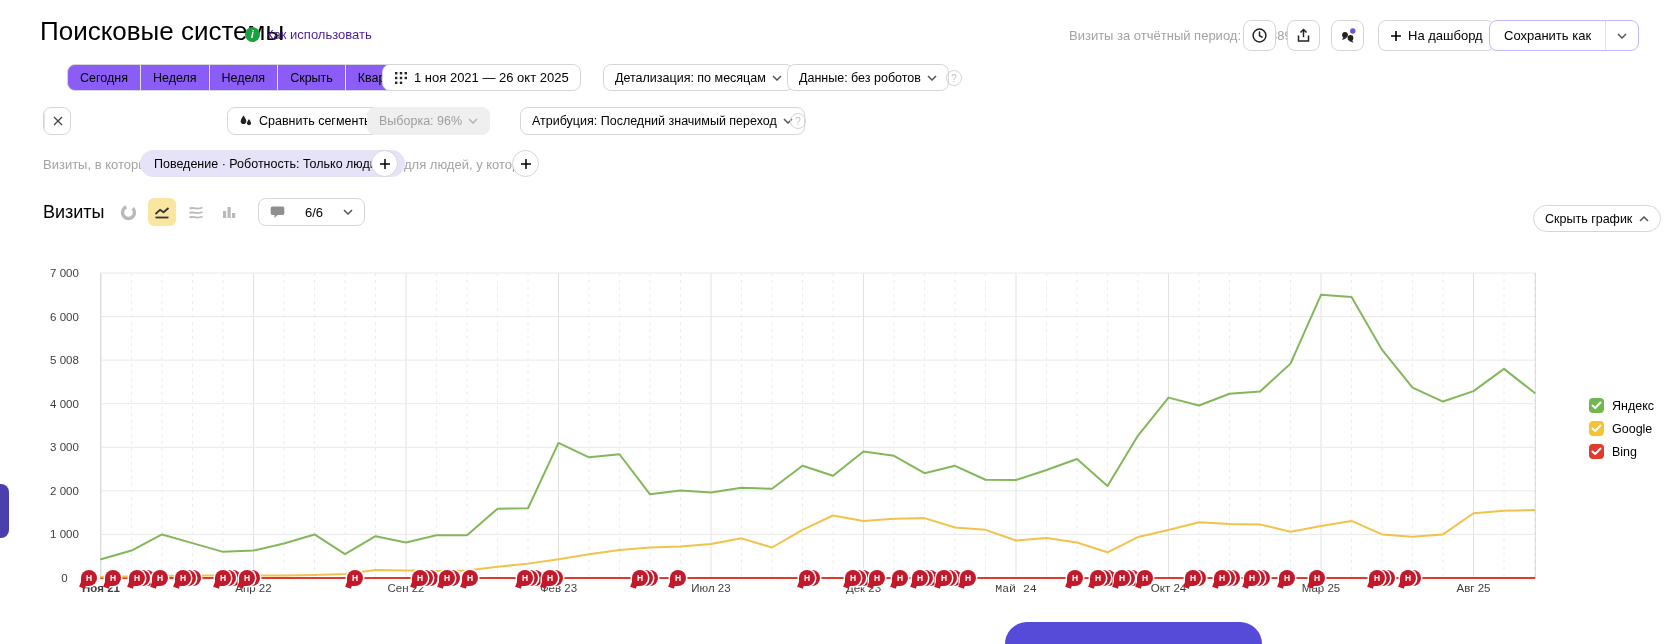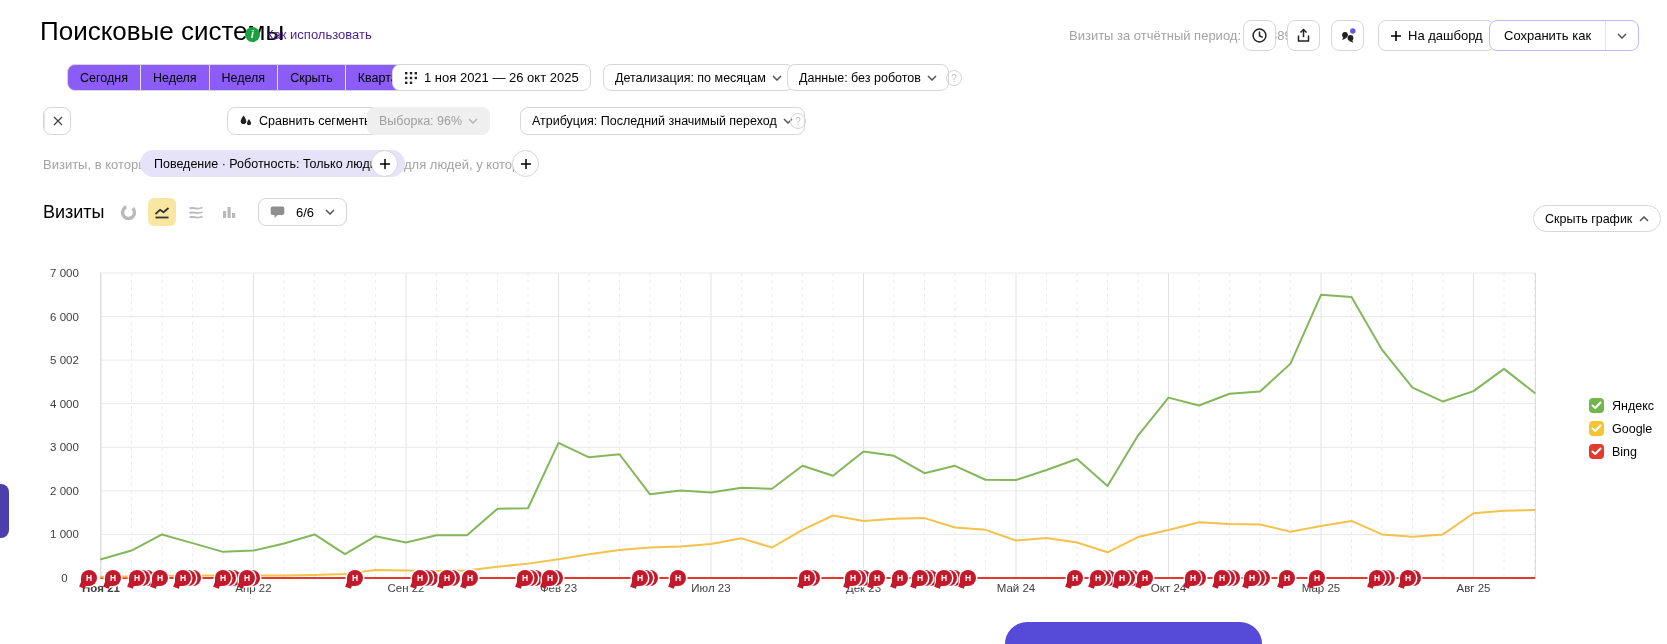--- a/index.html
+++ b/index.html
@@ -96,21 +96,21 @@
 
 <div class="seg-group" style="left:43px; top:64px;" id="period-tabs">
     <div class="seg-cell">Сегодня</div>
     <div class="seg-cell">Неделя</div>
     <div class="seg-cell">Неделя</div>
     <div class="seg-cell">Скрыть</div>
     <div class="seg-cell">Квартал</div>
     <div class="seg-cell">Год</div>
   </div>
 
-<div class="btn" style="left:392px; top:64px; height:27px; border-radius:8px;">
+<div class="btn" style="left:382px; top:64px; height:27px; border-radius:8px;">
   <svg width="14" height="14" viewBox="0 0 14 14">
     <g fill="#222">
       <rect x="1" y="1" width="2.4" height="2.4"></rect>
         <rect x="5.8" y="1" width="2.4" height="2.4"></rect>
         <rect x="10.6" y="1" width="2.4" height="2.4"></rect>
       <rect x="1" y="5.8" width="2.4" height="2.4"></rect>
         <rect x="5.8" y="5.8" width="2.4" height="2.4"></rect>
         <rect x="10.6" y="5.8" width="2.4" height="2.4"></rect>
       <rect x="1" y="10.6" width="2.4" height="2.4"></rect>
         <rect x="5.8" y="10.6" width="2.4" height="2.4"></rect>
@@ -207,41 +207,41 @@
   </svg>
 </div>
 <div class="ctype" style="left:215px; top:198px;">
   <svg width="18" height="18" viewBox="0 0 18 18">
     <rect x="3" y="8" width="3.2" height="7" fill="#b9b9b9"></rect>
     <rect x="7.5" y="4" width="3.2" height="11" fill="#b9b9b9"></rect>
     <rect x="12" y="10" width="3.2" height="5" fill="#b9b9b9"></rect>
   </svg>
 </div>
 
-<div class="btn" style="left:258px; top:198px; height:28px; gap:11px;">
+<div class="btn" style="left:258px; top:198px; height:28px; gap:20px;">
   <svg width="15" height="14" viewBox="0 0 15 14">
     <path d="M2.5 1.5 h10 a1.8 1.8 0 0 1 1.8 1.8 v5 a1.8 1.8 0 0 1 -1.8 1.8 H7.5 l-3 3 v-3 H2.5 a1.8 1.8 0 0 1 -1.8 -1.8 v-5 A1.8 1.8 0 0 1 2.5 1.5Z" fill="#8f8f8f"></path>
   </svg>
   <span style="font-size:13px;">6/6</span>
   <svg width="10" height="6" viewBox="0 0 10 6">
     <path d="M1 1 L5 5 L9 1" fill="none" stroke="#555" stroke-width="1.5"></path>
     </svg>
 </div>
 
 <div class="btn" style="left:1533px; top:205px; height:27px; border-radius:14px; gap:7px;">
   <span>Скрыть график</span>
   <svg width="10" height="6" viewBox="0 0 10 6">
     <path d="M1 5 L5 1 L9 5" fill="none" stroke="#555" stroke-width="1.5"></path>
     </svg>
 </div>
 
 <div class="abs" id="ylabels" style="left:37px; top:255px; width:55px; height:330px;">
     <div class="ylab" style="top: 12px;">7 000</div>
     <div class="ylab" style="top: 55.5714px;">6 000</div>
-    <div class="ylab" style="top: 99.1429px;">5 002</div>
+    <div class="ylab" style="top: 99.1429px;">5 008</div>
     <div class="ylab" style="top: 142.714px;">4 000</div>
     <div class="ylab" style="top: 186.286px;">3 000</div>
     <div class="ylab" style="top: 229.857px;">2 000</div>
     <div class="ylab" style="top: 273.429px;">1 000</div>
     <div class="ylab" style="top: 317px;">0</div>
   </div>
 <div class="abs" id="plot" style="left:100px; top:255px; width:1437px; height:330px;">
   <svg id="chart-svg" width="1437" height="330" viewBox="0 0 1437 330">
       <line x1="1" y1="18" x2="1" y2="323" stroke="#e2e2e2" stroke-dasharray="none" stroke-width="1"></line>
       <line x1="31.5" y1="18" x2="31.5" y2="323" stroke="#ececec" stroke-dasharray="3,4" stroke-width="1"></line>
@@ -306,21 +306,21 @@
       <polyline points="1,304.26428571428573 31.5,295.55 62,279.42857142857144 92.5,288.1428571428571 123,296.85714285714283 153.5,295.55 184,288.5785714285714 214.5,279.42857142857144 245,299.0357142857143 275.5,281.1714285714286 306,287.4892857142857 336.5,280.3 367,280.3 397.5,253.7214285714286 428,253.28571428571428 458.5,187.92857142857142 489,202.30714285714285 519.5,199.25714285714287 550,239.34285714285716 580.5,235.42142857142858 611,237.6 641.5,232.80714285714285 672,233.67857142857144 702.5,210.80357142857142 733,220.825 763.5,196.425 794,200.78214285714284 824.5,218.2107142857143 855,210.80357142857142 885.5,224.74642857142857 916,224.96428571428572 946.5,214.94285714285712 977,204.05 1007.5,231.06428571428572 1038,180.52142857142857 1068.5,142.6142857142857 1099,150.45714285714286 1129.5,138.69285714285712 1160,136.5142857142857 1190.5,108.6285714285714 1221,39.78571428571428 1251.5,41.96428571428572 1282,94.68571428571428 1312.5,132.59285714285713 1343,146.53571428571428 1373.5,136.07857142857142 1404,113.85714285714286 1434.5,137.82142857142856" fill="none" stroke="#83b75b" stroke-width="2" stroke-linejoin="round" stroke-linecap="round"></polyline>
     </svg>
 </div>
 <div class="abs" id="xlabels" style="left:0; top:582px; width:1667px; height:16px;">
     <div class="xlab" style="left: 101px; font-weight: bold;">Ноя 21</div>
     <div class="xlab" style="left: 253.5px;">Апр 22</div>
     <div class="xlab" style="left: 406px;">Сен 22</div>
     <div class="xlab" style="left: 558.5px;">Фев 23</div>
     <div class="xlab" style="left: 711px;">Июл 23</div>
     <div class="xlab" style="left: 863.5px;">Дек 23</div>
-    <div class="xlab" style="left: 1016px;">Май 24</div>
+    <div class="xlab" style="left: 1016px; font-family: Liberation Mono, monospace;">Май 24</div>
     <div class="xlab" style="left: 1168.5px;">Окт 24</div>
     <div class="xlab" style="left: 1321px;">Мар 25</div>
     <div class="xlab" style="left: 1473.5px;">Авг 25</div>
   </div>
 <div class="abs" id="markers" style="left:0; top:0; width:1667px; height:644px; pointer-events:none;">
     <div class="marker" style="pointer-events: auto; left: 81px; top: 570px;">Н<div class="mtail"></div></div>
     <div class="marker" style="pointer-events: auto; left: 105px; top: 570px;">Н<div class="mtail"></div></div>
     <div class="marker-arc" style="left: 139px; top: 570px;"></div>
     <div class="marker-arc" style="left: 134px; top: 570px;"></div>
     <div class="marker" style="pointer-events: auto; left: 129px; top: 570px;">Н<div class="mtail"></div></div>

